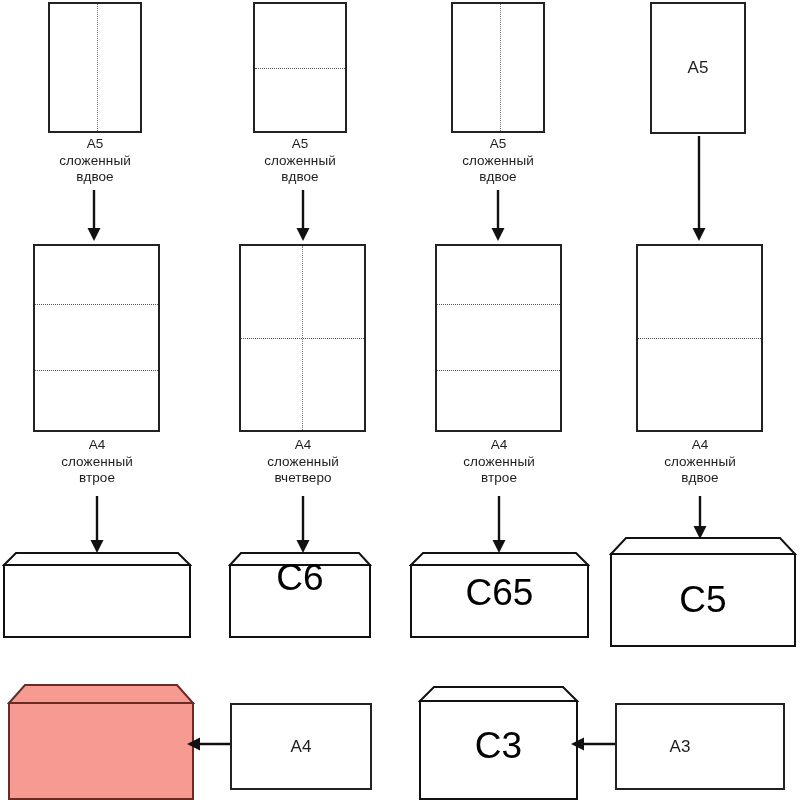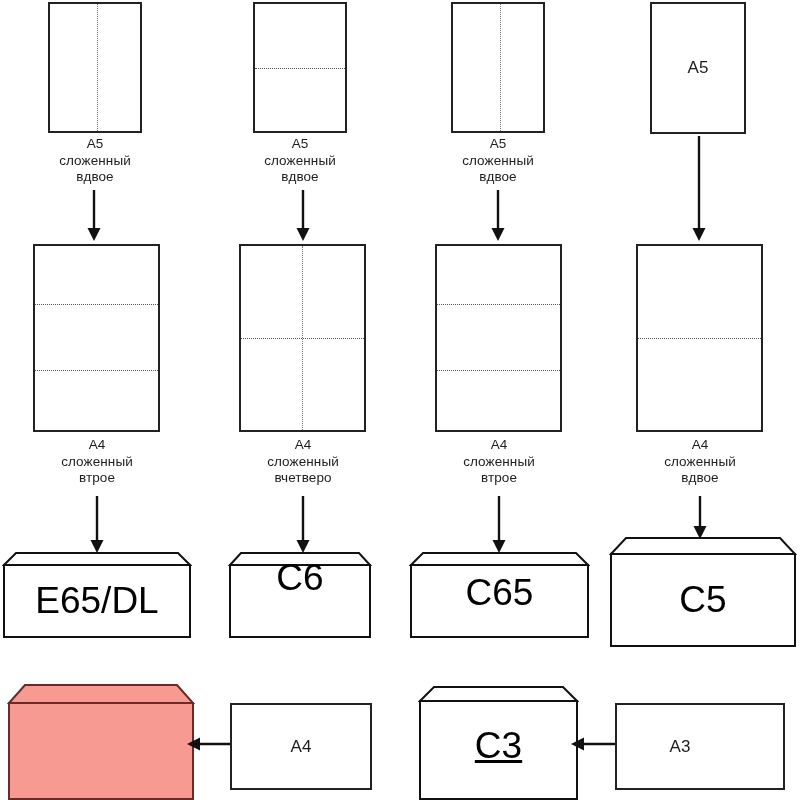--- a/index.html
+++ b/index.html
@@ -178,21 +178,20 @@
       <polygon points="12,43 5.5,30 18.5,30" fill="#111"></polygon>
     </svg>
   </div>
 
   <div class="envelope" style="left:2px;top:551px;">
     <svg width="190" height="90" viewBox="0 0 190 90">
       <polygon points="2,14 14,2 176,2 188,14" fill="#fff" stroke="#111" stroke-width="2"></polygon>
       <rect x="2" y="14" width="186" height="72" fill="#fff" stroke="#111" stroke-width="2"></rect>
     </svg>
   </div>
-  <div class="env-label" style="left:2px;top:565px;width:190px;height:72px;font-size:37px;">E65/DL</div>
 
   <div class="envelope" style="left:228px;top:551px;">
     <svg width="144" height="90" viewBox="0 0 144 90">
       <polygon points="2,14 13,2 131,2 142,14" fill="#fff" stroke="#111" stroke-width="2"></polygon>
       <rect x="2" y="14" width="140" height="72" fill="#fff" stroke="#111" stroke-width="2"></rect>
     </svg>
   </div>
   <div class="env-label" style="left:228px;top:542px;width:144px;height:72px;font-size:37px;">C6</div>
 
   <div class="envelope" style="left:409px;top:551px;">
@@ -227,21 +226,21 @@
 
   <div class="sheet" style="left:230px;top:703px;width:142px;height:87px;"></div>
   <div class="boxlabel" style="left:230px;top:703px;width:142px;height:87px;">A4</div>
 
   <div class="envelope" style="left:418px;top:685px;">
     <svg width="161" height="116" viewBox="0 0 161 116">
       <polygon points="2,16 16,2 145,2 159,16" fill="#fff" stroke="#111" stroke-width="2"></polygon>
       <rect x="2" y="16" width="157" height="98" fill="#fff" stroke="#111" stroke-width="2"></rect>
     </svg>
   </div>
-  <div class="env-label" style="left:418px;top:701px;width:161px;height:90px;font-size:37px;text-decoration:underline;">C3</div>
+  <div class="env-label" style="left:418px;top:701px;width:161px;height:90px;font-size:37px;">C3</div>
 
   <div class="arrow" style="left:571px;top:732px;">
     <svg width="46" height="24" viewBox="0 0 46 24">
       <line x1="46" y1="12" x2="9" y2="12" stroke="#111" stroke-width="2.4"></line>
       <polygon points="0,12 13,5.5 13,18.5" fill="#111"></polygon>
     </svg>
   </div>
 
   <div class="sheet" style="left:615px;top:703px;width:170px;height:87px;"></div>
   <div class="boxlabel" style="left:595px;top:703px;width:170px;height:87px;">A3</div>

